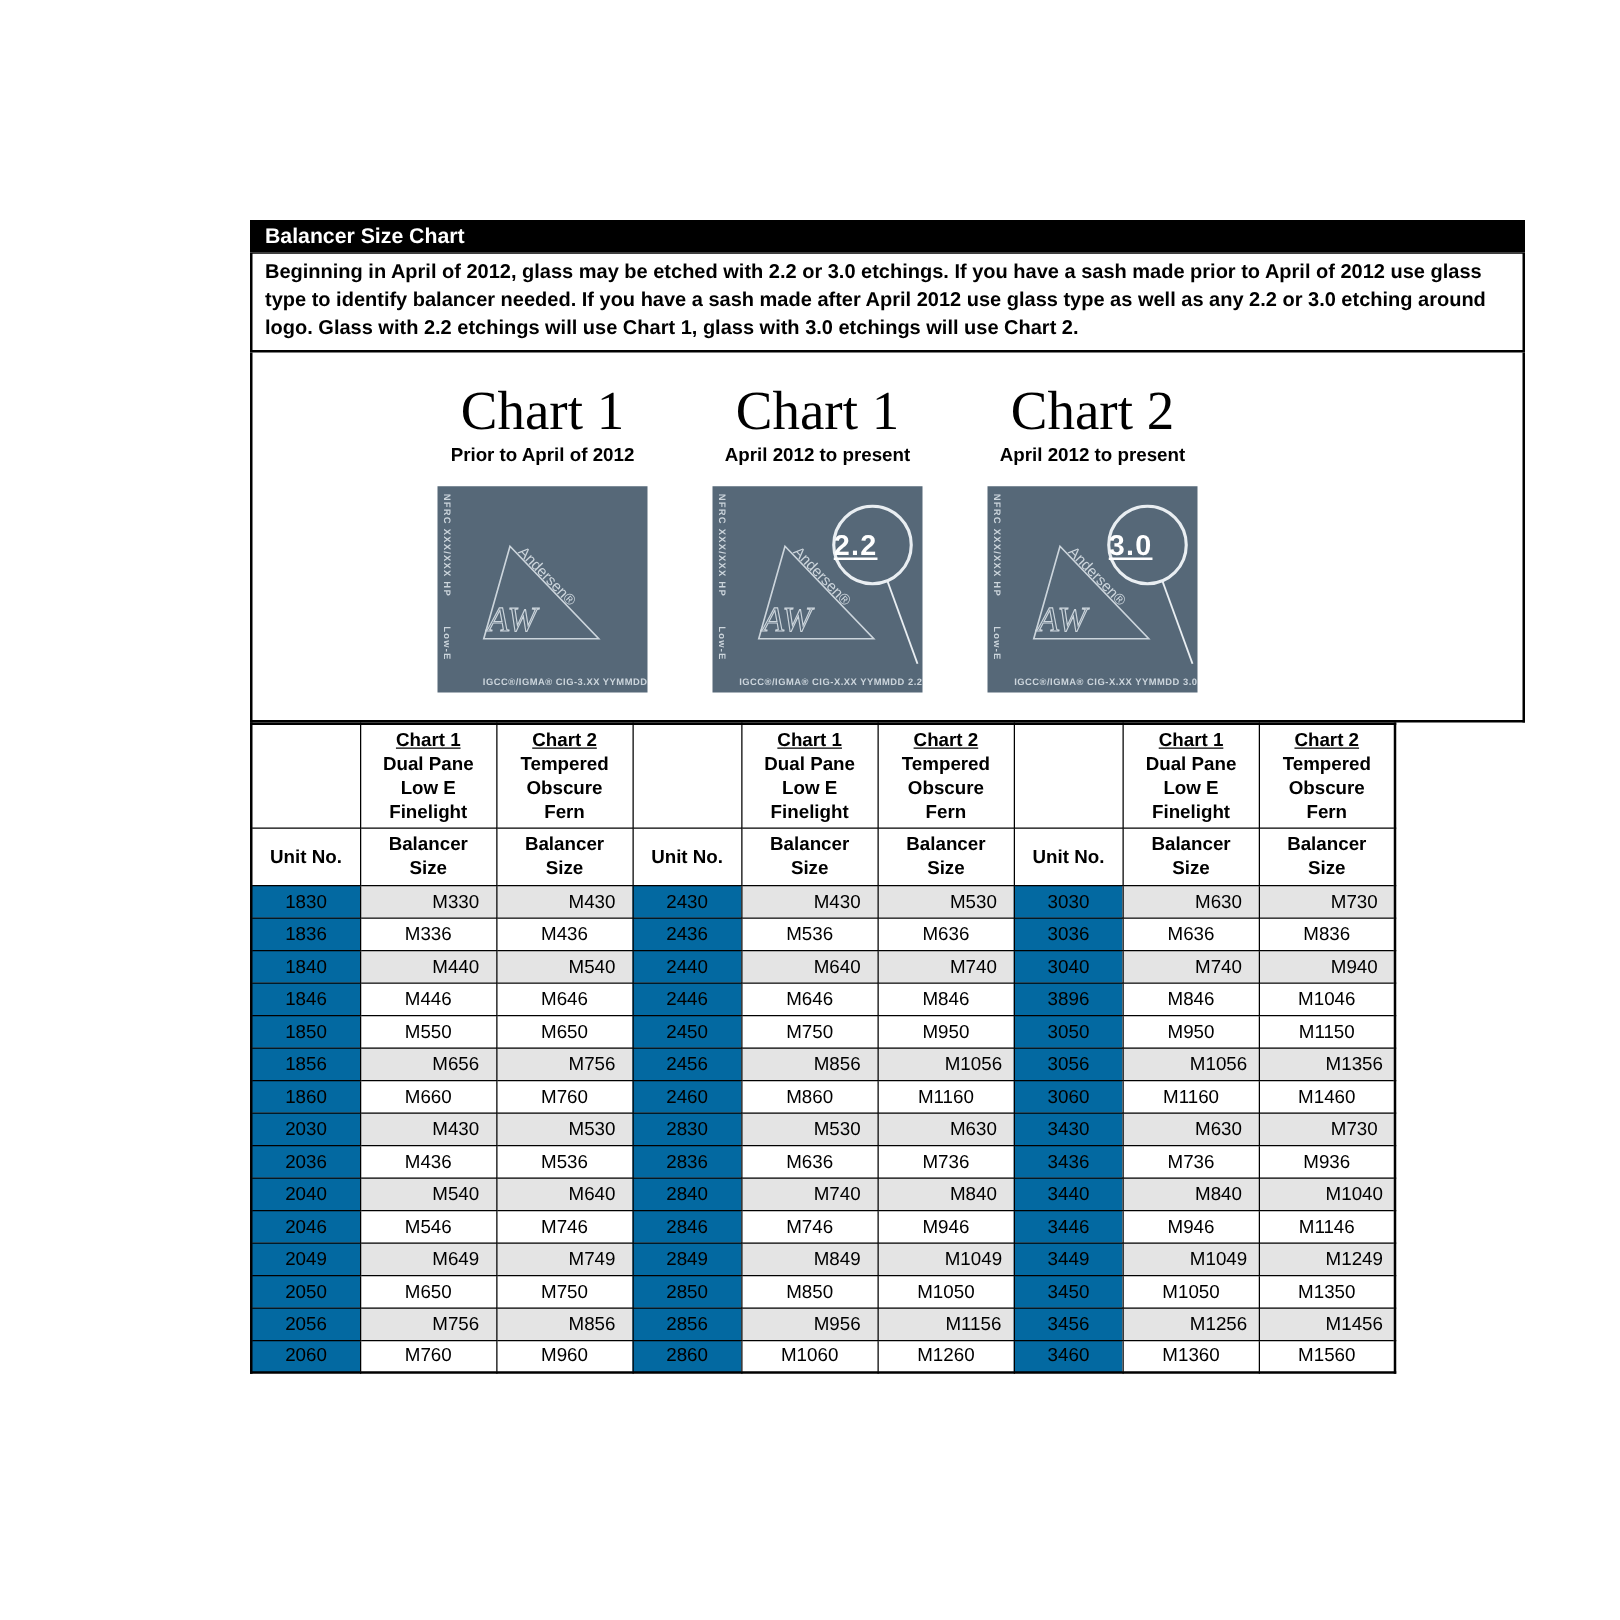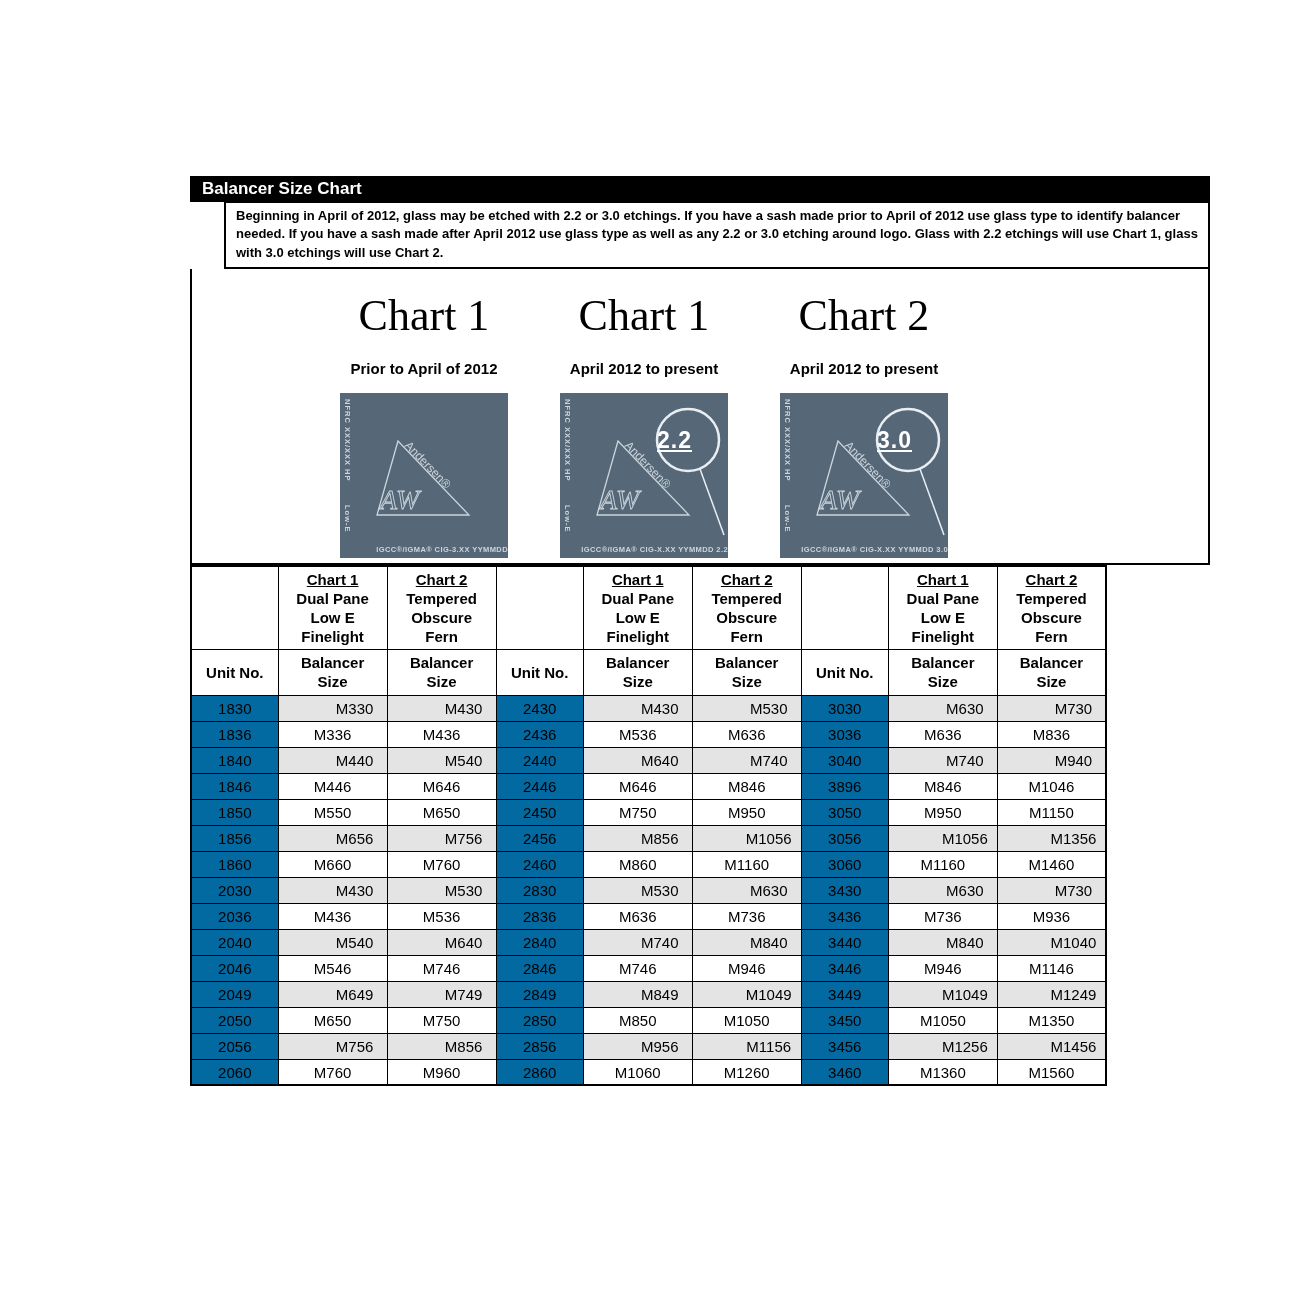--- a/index.html
+++ b/index.html
@@ -1,33 +1,33 @@
 <!DOCTYPE html>
 <html><head>
 <meta charset="utf-8">
 <style>
   html,body{margin:0;padding:0;background:#fff;}
   body{width:1296px;height:1296px;position:relative;overflow:hidden;
        font-family:"Liberation Sans",sans-serif;color:#000;}
-  .content{position:absolute;left:190px;top:176px;width:1020px;}
+  .content{position:absolute;left:200px;top:176px;width:1020px;}
 
   
   .title-bar{background:#000;color:#fff;height:26px;line-height:26px;
              font-size:17px;font-weight:bold;padding-left:12px;box-sizing:border-box;}
 
   
   .intro{border:2px solid #000;border-top:1px solid #000;box-sizing:border-box;
-         padding:4px 10px 5px 10px;font-size:13px;font-weight:bold;line-height:1.42;margin-left:34px;}
+         padding:4px 10px 5px 10px;font-size:16px;font-weight:bold;line-height:1.42;}
 
   
   .charts-box{border:2px solid #000;border-top:none;box-sizing:border-box;height:296px;
               display:flex;padding-left:148px;padding-top:22px;gap:52px;}
   .chart-block{width:168px;text-align:center;flex:0 0 auto;}
   .chart-title{font-family:"Liberation Serif",serif;font-size:44px;line-height:50px;white-space:nowrap;}
-  .chart-sub{font-size:15px;font-weight:bold;margin-top:19px;white-space:nowrap;}
+  .chart-sub{font-size:15px;font-weight:bold;margin-top:2px;white-space:nowrap;}
   .glass{width:168px;height:165px;background:#566878;position:relative;margin-top:16px;
          color:#ccd5dc;}
   .v-text{position:absolute;left:3px;writing-mode:vertical-rl;font-size:7.5px;
           font-weight:bold;letter-spacing:1px;white-space:nowrap;}
   .nfrc{top:6px;}
   .lowe{bottom:26px;}
   .igcc{position:absolute;bottom:4px;left:0;right:0;text-align:right;font-size:7.5px;
         font-weight:bold;letter-spacing:.4px;white-space:nowrap;}
   .logo-svg{position:absolute;left:34px;top:44px;}
   .etch-svg{position:absolute;left:0;top:0;}

